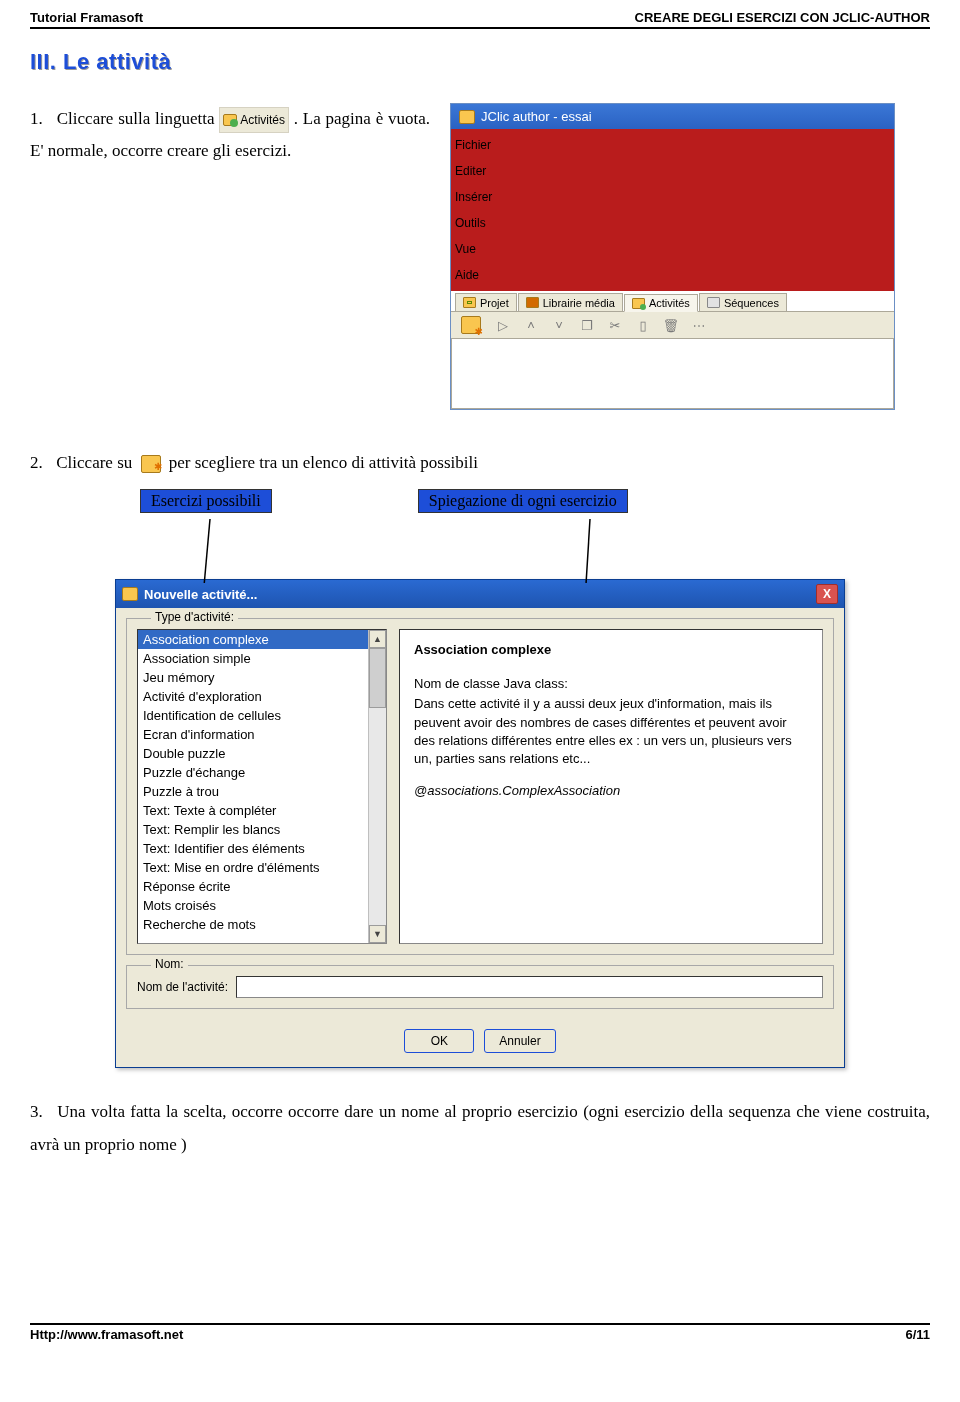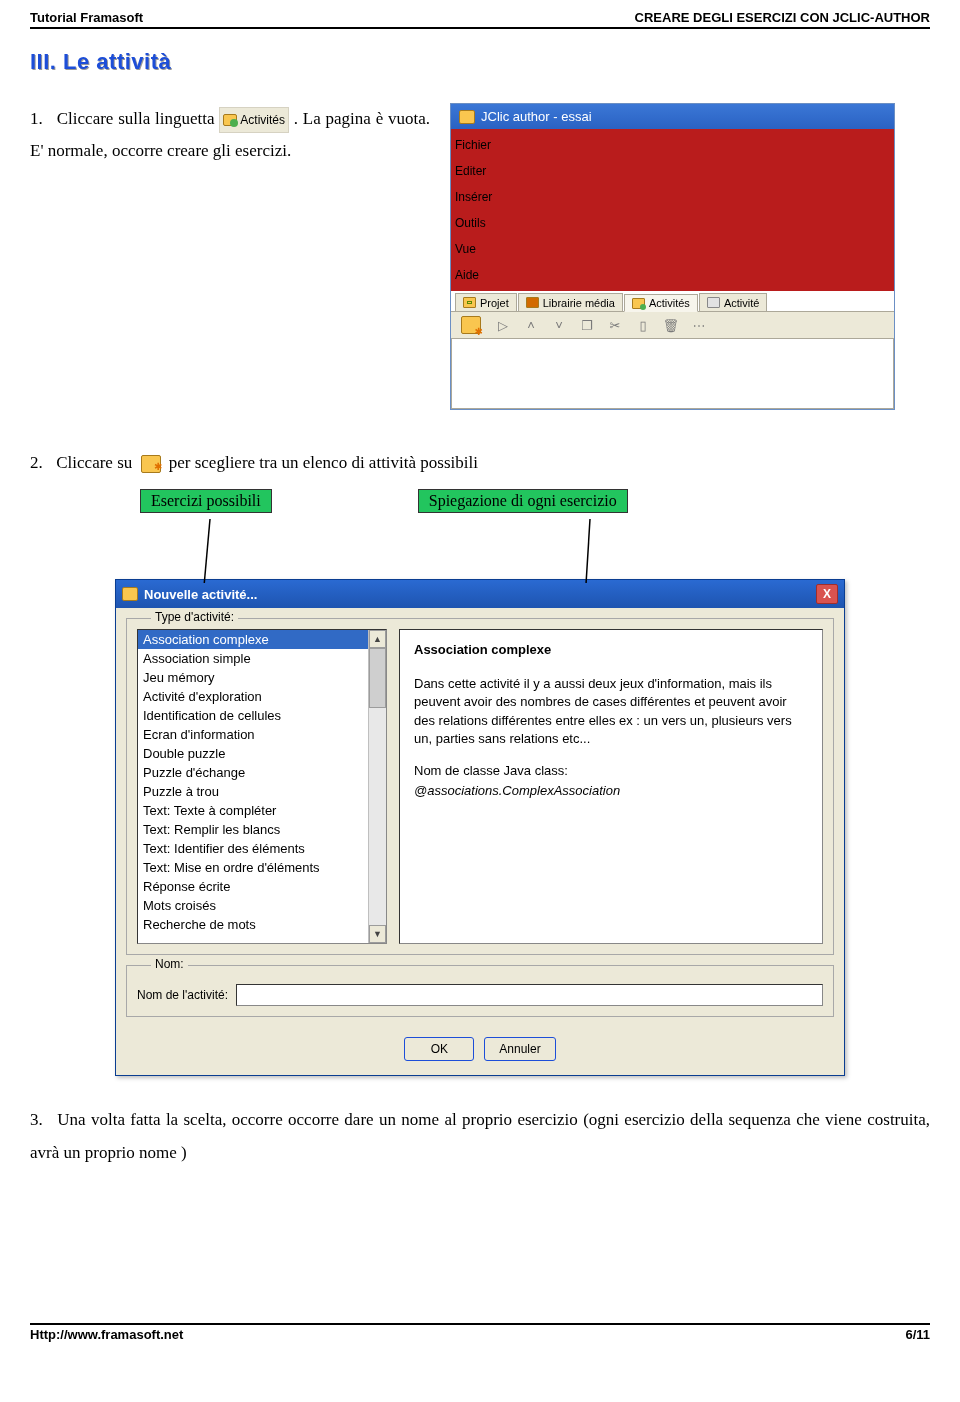--- a/index.html
+++ b/index.html
@@ -179,21 +179,21 @@
   .callouts {
     display: flex;
     gap: 30px;
     margin: 10px 0 6px 110px;
     font-family: "Times New Roman", serif;
     font-size: 16px;
   }
   .callout-box {
     border: 1px solid #333;
     padding: 2px 10px;
-    background: #22c55e;
+    background: #1d4ed8;
   }
 
   
   .arrows-wrap { position: relative; height: 60px; }
 
   
   .dialog {
     margin: 0 auto;
     width: 730px;
     border: 1px solid #0a3d91;
@@ -262,21 +262,21 @@
   .desc-panel {
     flex: 1;
     background: #fff;
     border: 1px inset #888;
     padding: 12px 14px;
     font-size: 13px;
   }
   .desc-title { font-weight: bold; margin-bottom: 18px; }
   .desc-body p { margin: 0 0 14px 0; line-height: 1.4; }
 
-  .nom-row { display: flex; align-items: center; gap: 8px; margin-top: 8px; }
+  .nom-row { display: flex; align-items: center; gap: 8px; }
   .nom-label { white-space: nowrap; }
   .nom-input {
     flex: 1;
     height: 22px;
     background: #fff;
     border: 1px inset #888;
   }
   .dlg-buttons {
     display: flex;
     justify-content: center;
@@ -357,21 +357,21 @@
         <div class="tab">
           <span class="tab-icon lib"></span>
           <span>Librairie média</span>
         </div>
         <div class="tab active">
           <span class="tab-icon act"></span>
           <span>Activités</span>
         </div>
         <div class="tab">
           <span class="tab-icon seq"></span>
-          <span>Activité</span>
+          <span>Séquences</span>
         </div>
       </div>
       <div class="toolbar">
         <span class="icon-new"></span>
         <span class="tool-btn">▷</span>
         <span class="tool-btn">˄</span>
         <span class="tool-btn">˅</span>
         <span class="tool-btn">❐</span>
         <span class="tool-btn">✂</span>
         <span class="tool-btn">▯</span>
@@ -442,22 +442,22 @@
           <div class="vscroll">
             <div class="scr-btn">▲</div>
             <div class="scr-thumb"></div>
             <div style="flex:1"></div>
             <div class="scr-btn">▼</div>
           </div>
         </div>
         <div class="desc-panel">
           <div class="desc-title">Association complexe</div>
           <div class="desc-body">
+            <p style="margin-bottom:2px;">Nom de classe Java class:</p>
             <p>Dans cette activité il y a aussi deux jeux d'information, mais ils peuvent avoir des nombres de cases différentes et peuvent avoir des relations différentes entre elles ex : un vers un, plusieurs vers un, parties sans relations etc...</p>
-            <p style="margin-bottom:2px;">Nom de classe Java class:</p>
             <p style="font-style:italic;">@associations.ComplexAssociation</p>
           </div>
         </div>
       </div>
     </div>
 
     <div class="groupbox">
       <span class="legend">Nom:</span>
       <div class="nom-row">
         <span class="nom-label">Nom de l'activité:</span>

